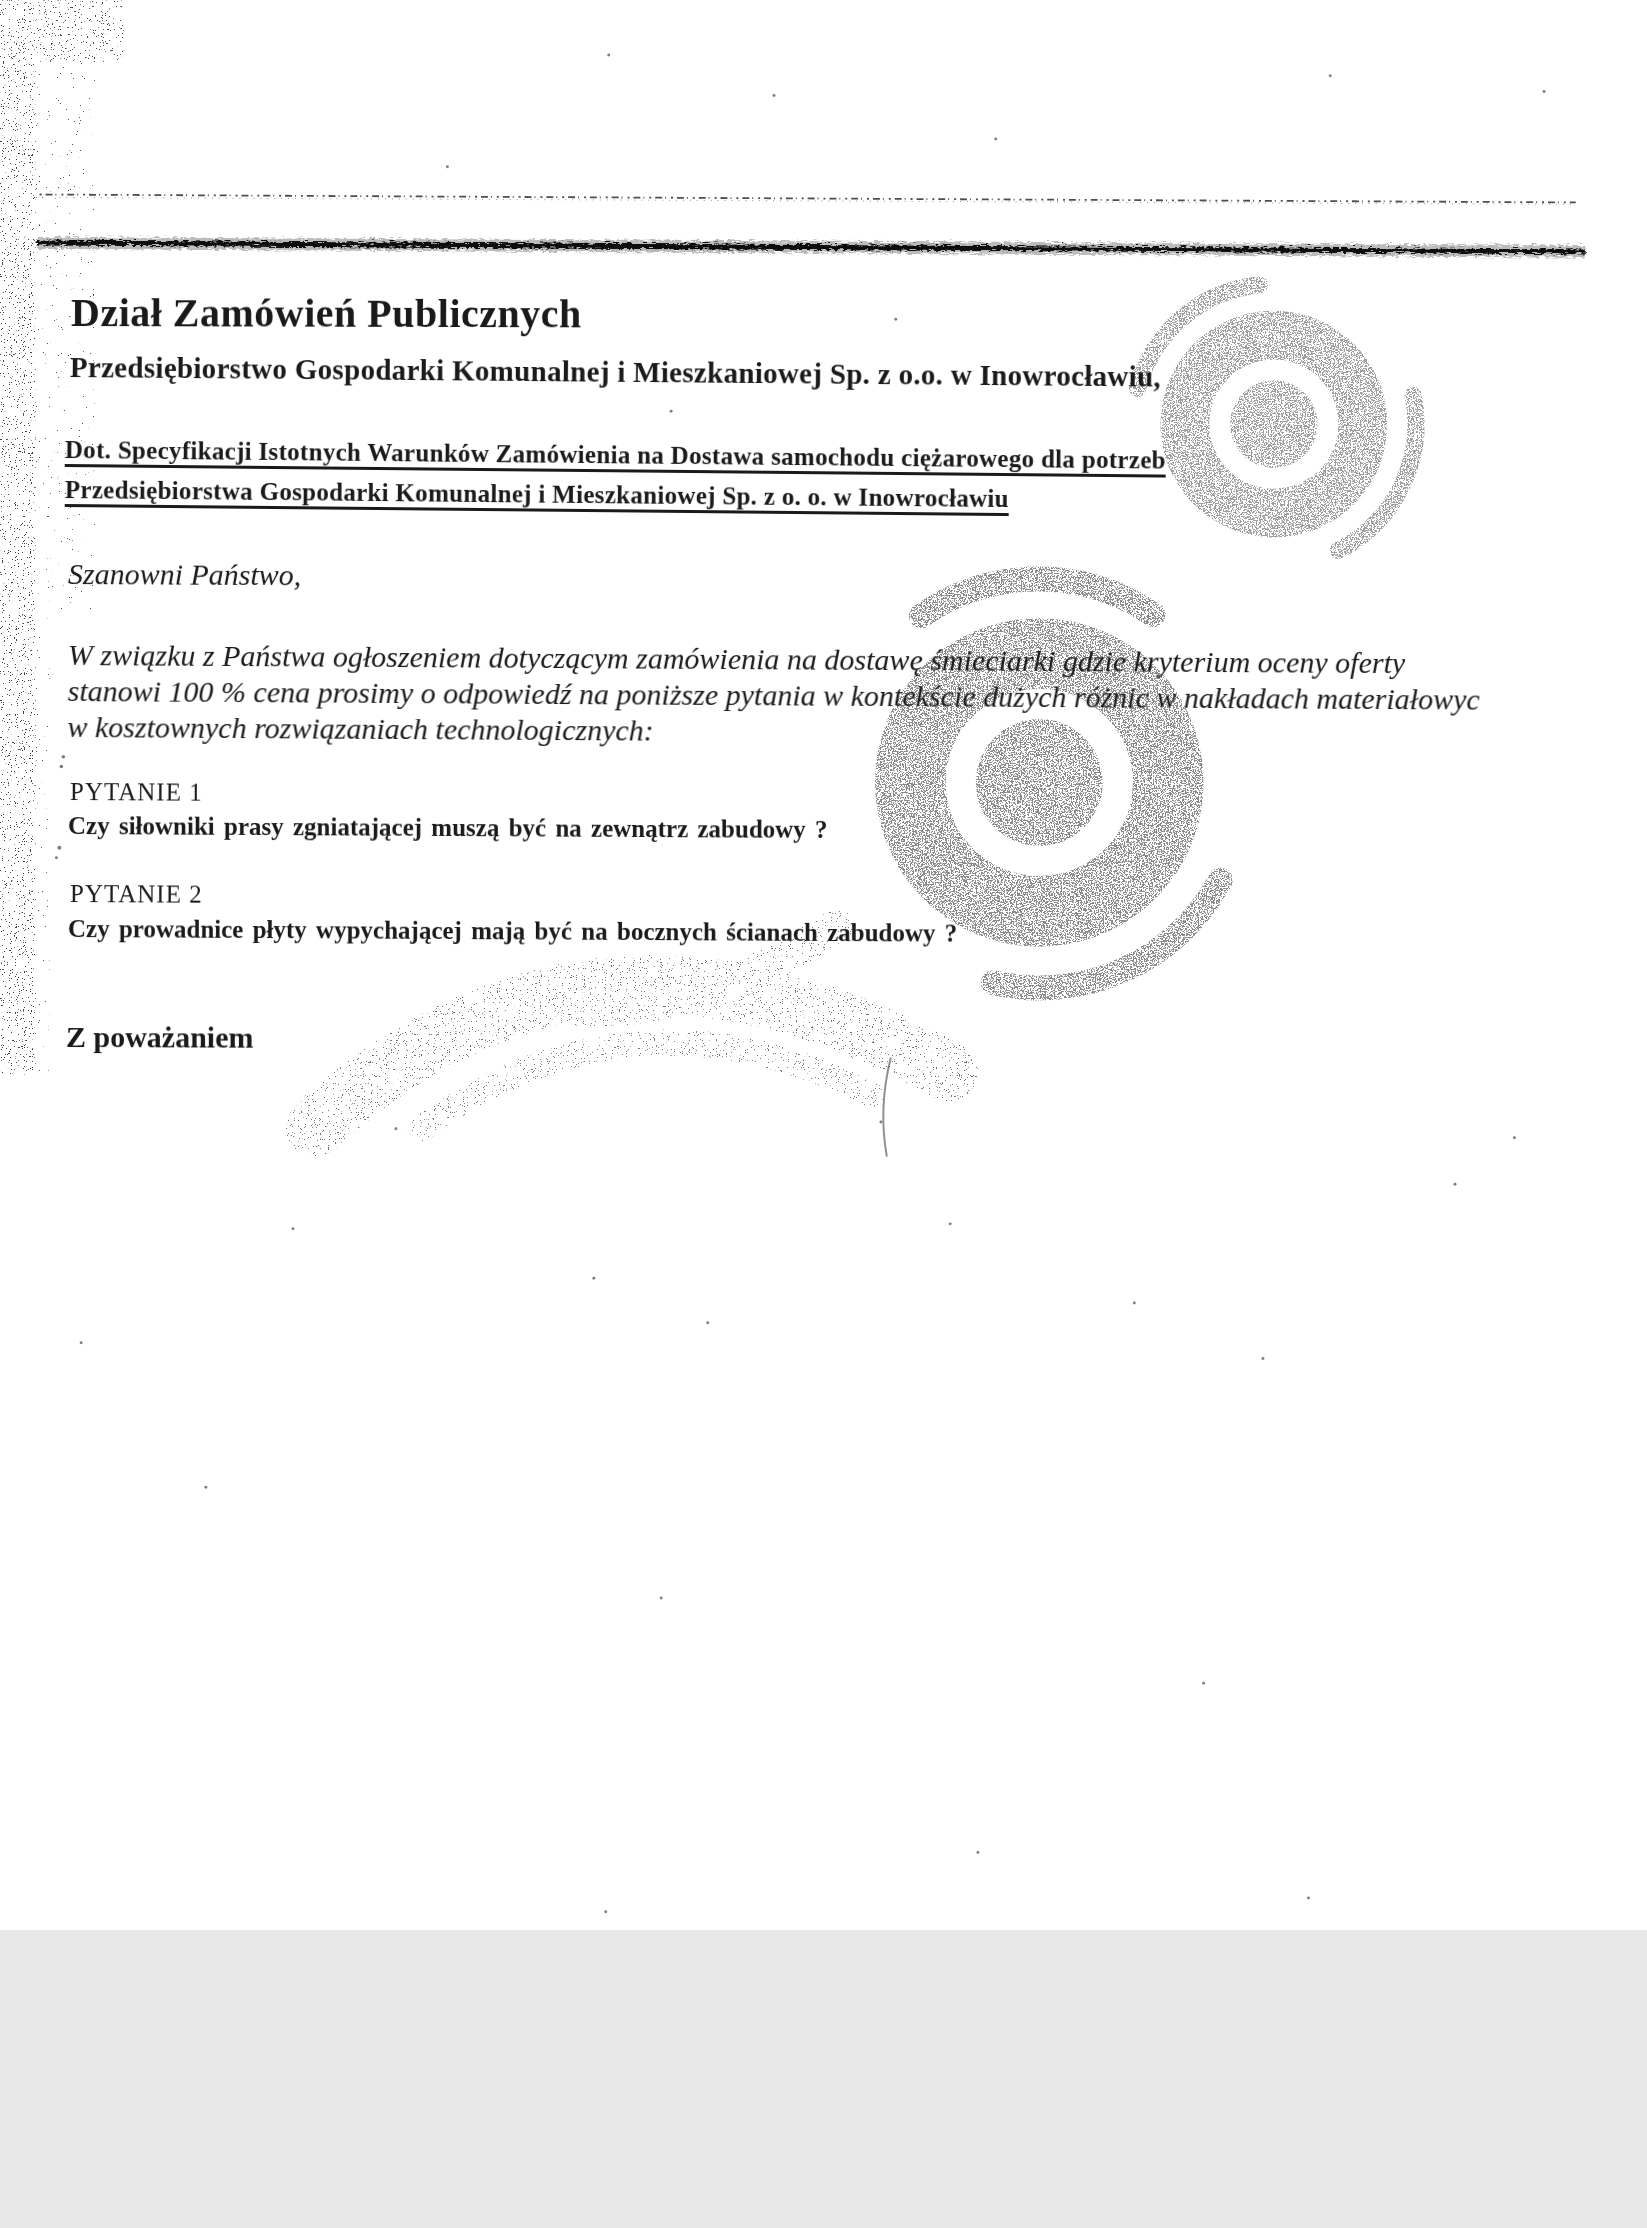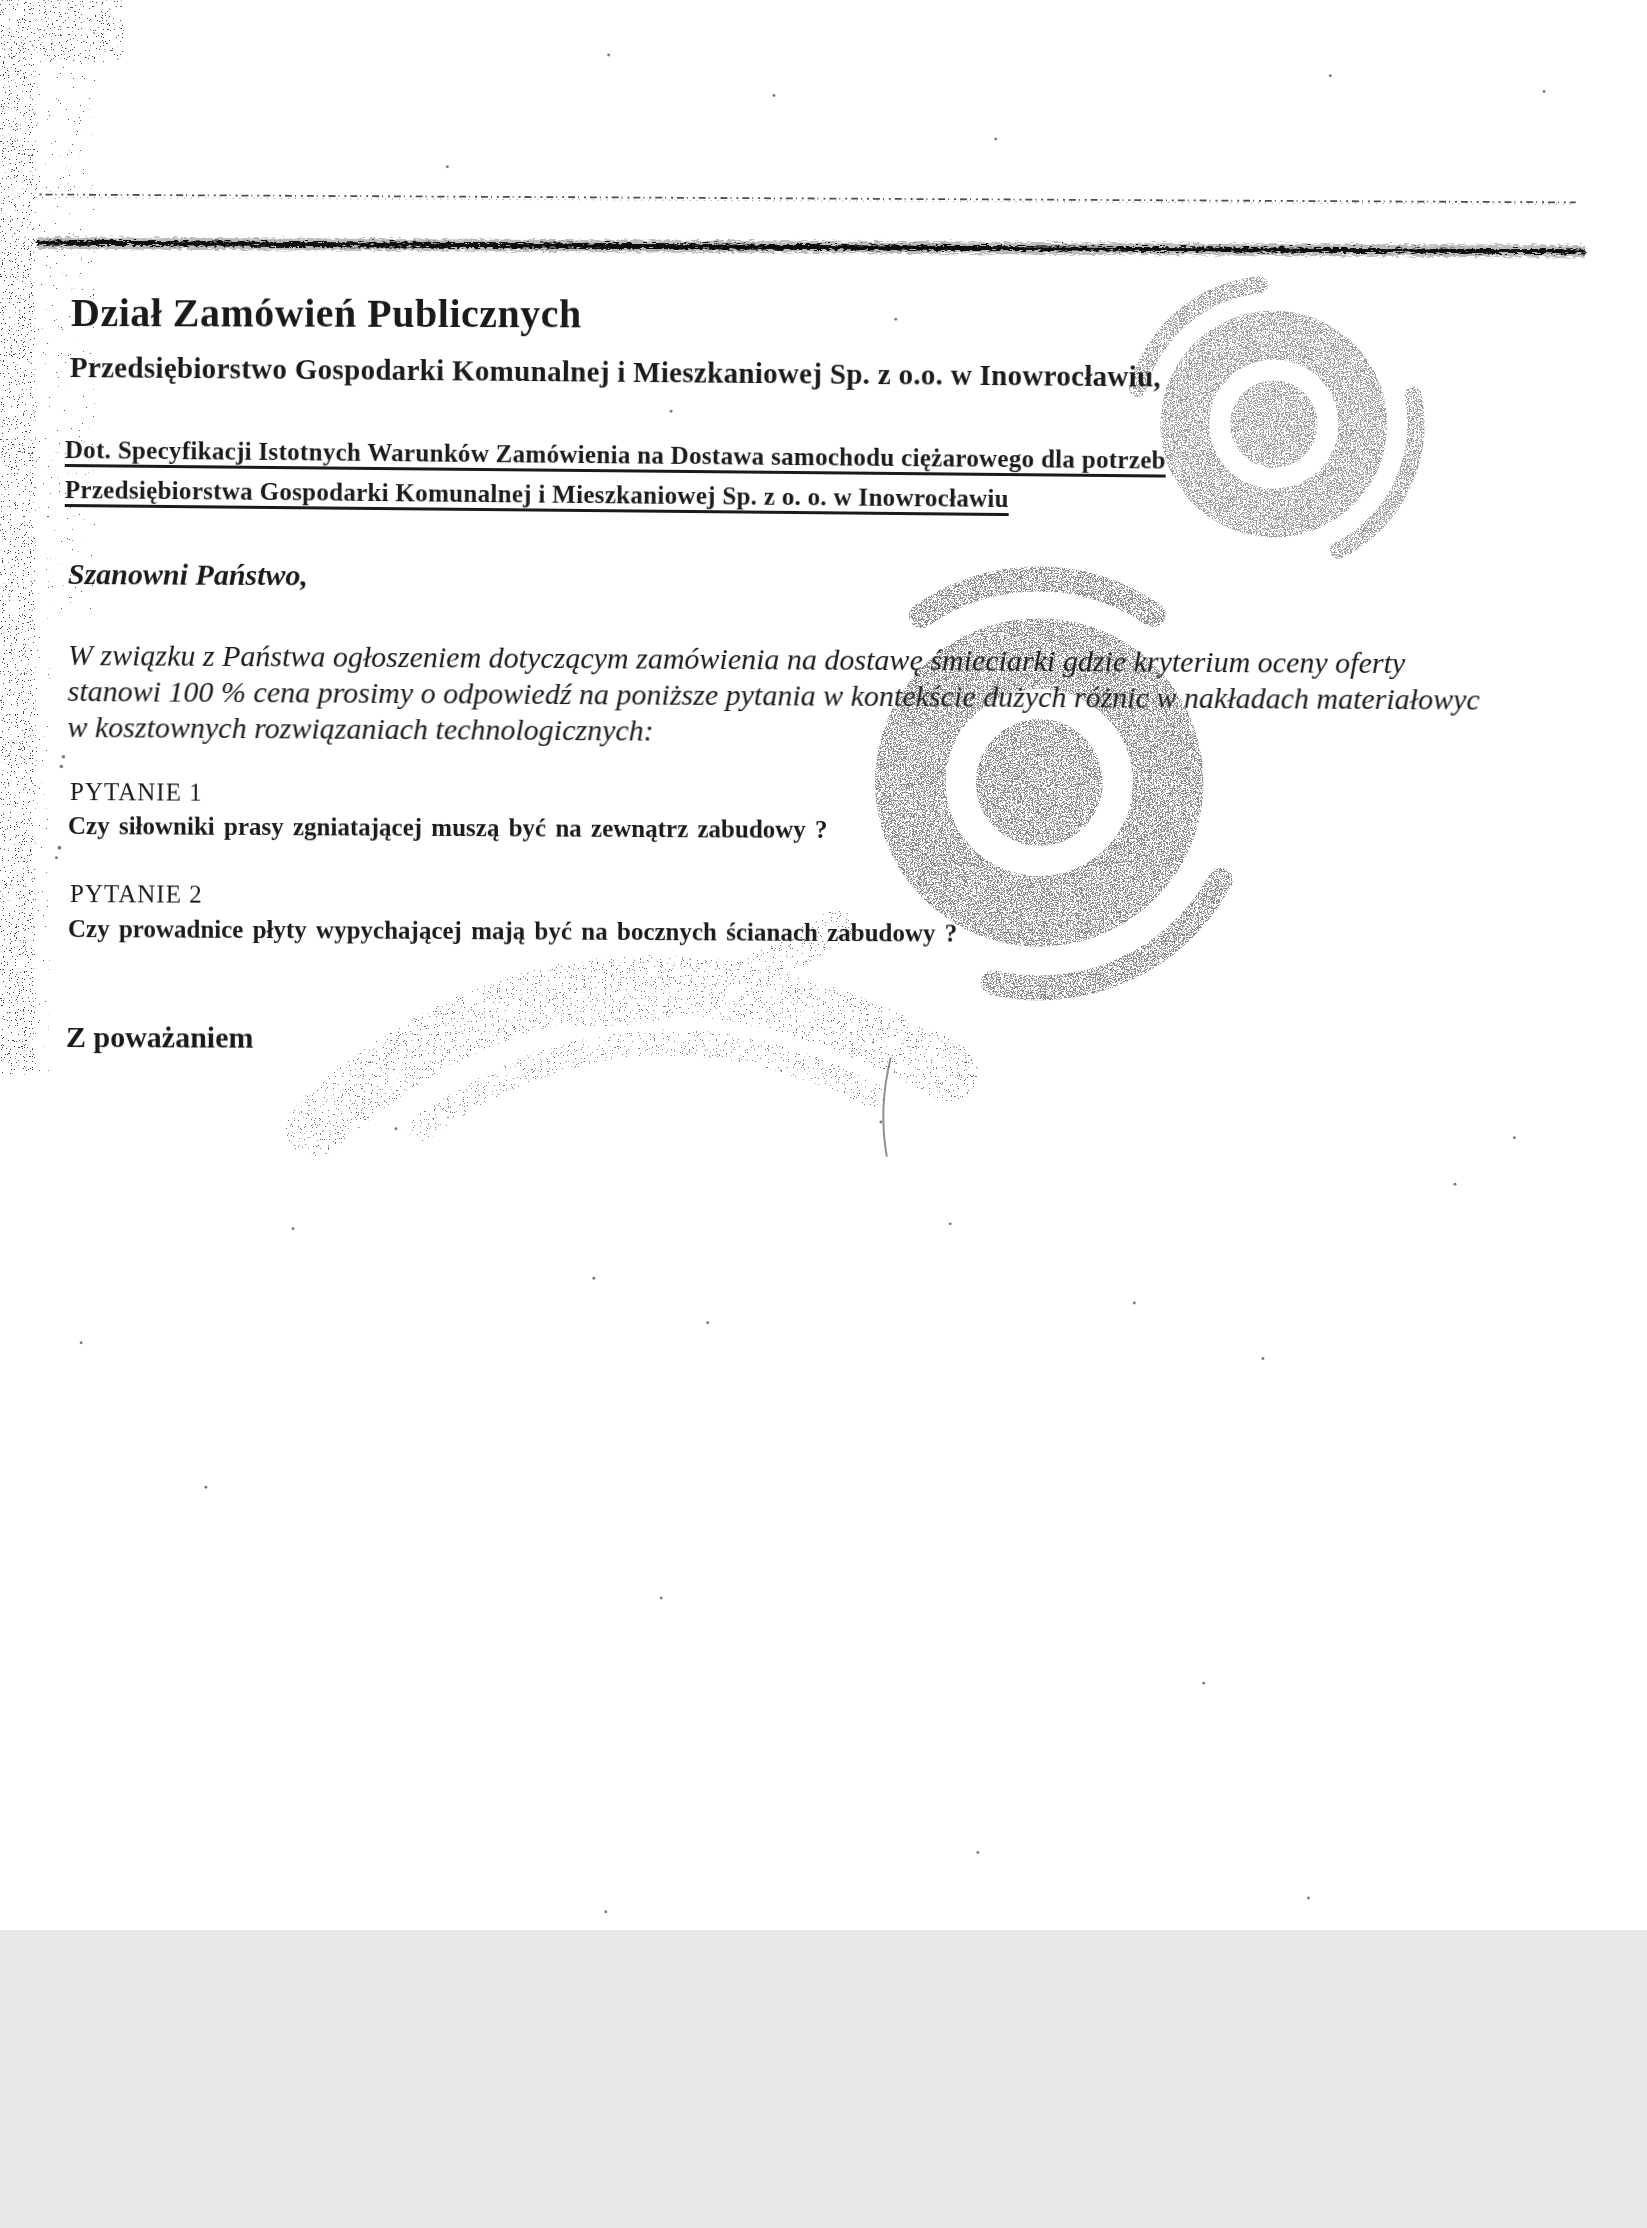--- a/index.html
+++ b/index.html
@@ -20,21 +20,21 @@
     filter:blur(0.3px);
     transform-origin:0 0;
   }
   .dept{left:71px;top:292px;font-size:40px;font-weight:700;letter-spacing:0.5px;transform:rotate(0.15deg);}
   .company{left:70px;top:352px;font-size:29px;font-weight:700;letter-spacing:0.3px;transform:rotate(0.5deg);}
   .subj{font-size:25px;font-weight:700;letter-spacing:0.3px;
         text-decoration:underline;text-decoration-thickness:3px;text-underline-offset:6px;
         transform:rotate(0.55deg);}
   .subj1{left:65px;top:437px;}
   .subj2{left:65px;top:477px;}
-  .salut{left:68px;top:558px;font-size:30px;font-style:italic;transform:rotate(0.3deg);font-weight:bold;}
+  .salut{left:68px;top:558px;font-size:30px;font-style:italic;transform:rotate(0.3deg);}
   .bodytext{left:68px;top:637px;font-size:30px;font-style:italic;transform:rotate(0.35deg);}
   .bodytext .bline{height:36px;line-height:36px;white-space:nowrap;}
   .qlabel{font-size:25px;letter-spacing:1px;transform:rotate(0.3deg);}
   .qtext{font-size:25px;font-weight:700;word-spacing:3px;transform:rotate(0.3deg);}
   .q1label{left:70px;top:779px;font-family:Liberation Serif, serif;}
   .q1text{left:68px;top:813px;}
   .q2label{left:70px;top:881px;}
   .q2text{left:68px;top:916px;}
   .closing{left:66px;top:1021px;font-size:30px;font-weight:700;transform:rotate(0.2deg);}
 </style>

